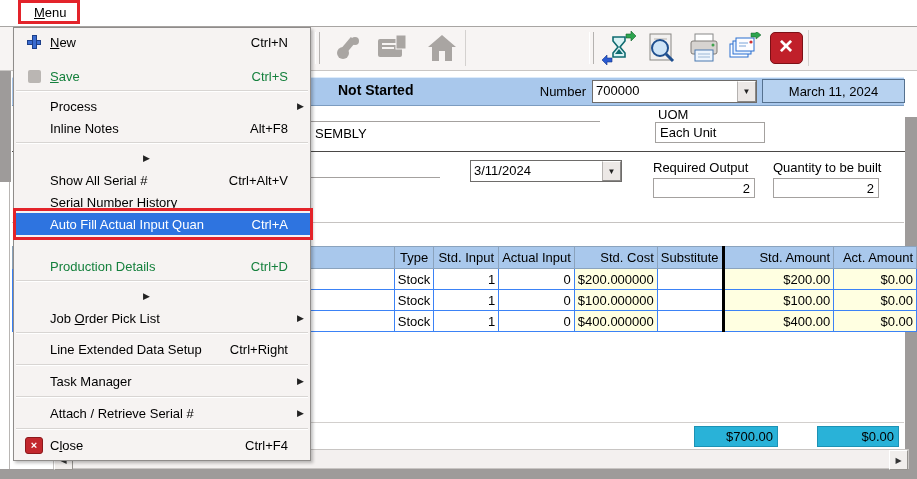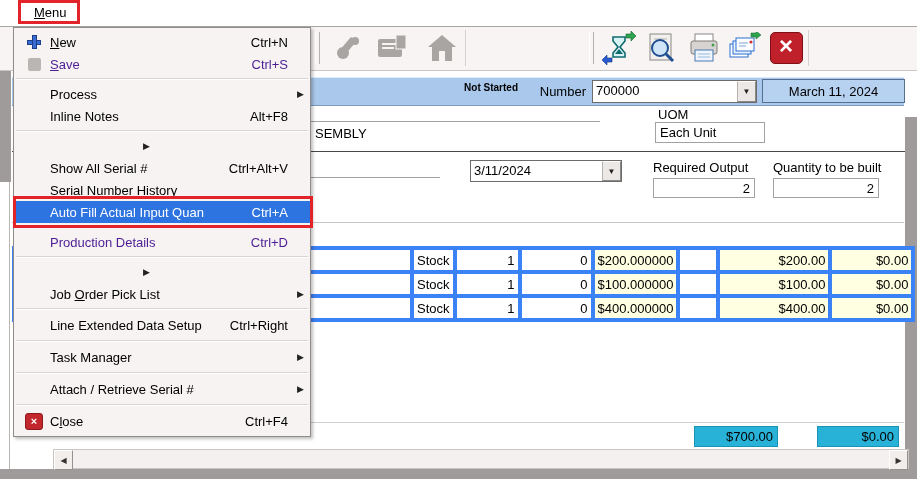--- a/index.html
+++ b/index.html
@@ -20,21 +20,21 @@
   
   #toolbar{left:0;top:27px;width:917px;height:43px;background:#f7f4f3;border-bottom:1px solid #c9c6c4;}
   .tsep{position:absolute;top:5px;width:3px;height:32px;border-left:1px solid #fff;border-right:1px solid #b5b2b0;}
   .tline{position:absolute;top:3px;width:1px;height:36px;background:#d4d1cf;}
   .ticon{position:absolute;top:3px;width:36px;height:36px;display:flex;align-items:center;justify-content:center;}
   .tbtn-close{width:31px;height:30px;background:#c0202a;border:1px solid #7c1016;border-radius:5px;
               color:#fff;font-weight:bold;font-size:24px;line-height:26px;text-align:center;}
 
   
   #hdrbar{left:12px;top:77px;width:892px;height:27px;background:#a9c8ec;border-top:1px solid #dcebfb;border-bottom:1px solid #7c9cc0;}
-  #status-text{position:absolute;left:338px;top:82px;width:180px;text-align:right;font-weight:bold;font-size:10px;}
+  #status-text{position:absolute;left:338px;top:82px;width:180px;text-align:left;font-weight:bold;font-size:14px;}
   #number-label{position:absolute;left:516px;top:84px;width:70px;text-align:right;}
   .combo{position:absolute;background:#fff;border:1px solid #6e6c6a;display:flex;}
   .combo-text{flex:1;padding:2px 3px;overflow:hidden;white-space:nowrap;}
   .combo-btn{width:17px;background:#ece8e6;border-left:1px solid #b5b2b0;border-top:1px solid #fff;
              border-right:1px solid #8a8886;border-bottom:1px solid #8a8886;
              font-size:8px;display:flex;align-items:center;justify-content:center;color:#222;}
   #number-combo{left:592px;top:80px;width:163px;height:21px;}
   #datebox{left:762px;top:79px;width:141px;height:22px;background:#b7d2f0;border:1px solid #55718f;
            display:flex;align-items:center;justify-content:center;}
 
@@ -46,21 +46,21 @@
 
   
   #framtop{left:12px;top:151px;width:893px;height:1px;background:#4a4846;}
   #groupline{left:12px;top:222px;width:892px;height:1px;background:#c6c3c1;border-bottom:1px solid #fff;}
   #footline{left:13px;top:422px;width:891px;height:1px;background:#d2cfcd;}
 
   
   #grid{position:absolute;left:12px;top:246px;border-collapse:collapse;table-layout:fixed;}
   #grid th{background:#a9c8ec;font-weight:normal;border:1px solid #8ba3bd;height:21px;padding:0 3px;
            overflow:hidden;white-space:nowrap;}
-  #grid td{border:4px solid #3b82f6;height:20px;padding:0 3px;overflow:hidden;white-space:nowrap;background:#fff;}
+  #grid td{border:1px solid #3b82f6;height:20px;padding:0 3px;overflow:hidden;white-space:nowrap;background:#fff;}
   #grid{border:1px solid #807d7b;}
   tr.cream td{background:#ffffe1;}
   td.ro{background:#ffffe1 !important;}
   .c-samt{border-left:3px solid #000 !important;}
   .ar{text-align:right;} .ac{text-align:center;}
 
   
   .totalcell{position:absolute;top:426px;height:21px;background:#29b2d8;border:1px solid #1d92b4;
              display:flex;align-items:center;justify-content:flex-end;padding:0 4px;box-sizing:border-box;}
 
@@ -74,21 +74,21 @@
   #popup{left:13px;top:27px;width:298px;background:#f6f3f2;border:1px solid #8f8c8a;
          box-shadow:2px 2px 3px rgba(0,0,0,.25);z-index:40;padding:3px 0;box-sizing:border-box;}
   .mi{display:flex;align-items:center;height:22px;padding:0 6px 0 4px;position:relative;}
   .mi-lg{height:24px;}
   .ic{flex:0 0 32px;display:flex;align-items:center;justify-content:center;}
   .ml{flex:1;white-space:nowrap;overflow:hidden;}
   .ms{min-width:84px;text-align:right;padding-right:2px;white-space:nowrap;}
   .ma{width:14px;text-align:right;font-size:9px;color:#222;}
   .msep{height:8px;display:flex;align-items:center;padding:0 2px;}
   .msep div{height:1px;width:100%;background:#d8d5d3;border-bottom:1px solid #fff;}
-  .mi.disabled{color:#4c1d95;}
+  .mi.disabled{color:#15803d;margin-top:12px;}
   .mi.hl{background:#2e74e0;color:#fff;}
   .plus{width:14px;height:14px;position:relative;}
   .plus::before{content:'';position:absolute;left:0;top:5px;width:14px;height:5px;background:#3a6bd0;border:1px solid #1d3f8a;box-sizing:border-box;}
   .plus::after{content:'';position:absolute;left:5px;top:0;width:5px;height:14px;background:#3a6bd0;border:1px solid #1d3f8a;box-sizing:border-box;}
   .saveic{width:13px;height:13px;background:#bab6b3;border-radius:2px;}
   .closeic{width:16px;height:15px;background:#c2272d;border:1px solid #8c181c;border-radius:3px;color:#fff;
            font-weight:bold;font-size:11px;line-height:14px;text-align:center;}
 </style>
 </head>
 <body>
@@ -222,20 +222,30 @@
         <col style="width:398px">
         <col style="width:37px">
         <col style="width:65px">
         <col style="width:73px">
         <col style="width:79px">
         <col style="width:40px">
         <col style="width:112px">
         <col style="width:83px">
       </colgroup>
     <tbody>
+        <tr>
+      <th></th>
+      <th class="ac">Type</th>
+      <th class="ac">Std. Input</th>
+      <th class="ac">Actual Input</th>
+      <th class="ar">Std. Cost</th>
+      <th class="ac">Substitute</th>
+      <th class="ar c-samt">Std. Amount</th>
+      <th class="ar">Act. Amount</th>
+    </tr>
     <tr class="cream">
       <td></td>
       <td class="ac">Stock</td>
       <td class="ar">1</td>
       <td class="ar">0</td>
       <td class="ro">$200.000000</td>
       <td></td>
       <td class="ar ro c-samt">$200.00</td>
       <td class="ar ro">$0.00</td>
     </tr>

